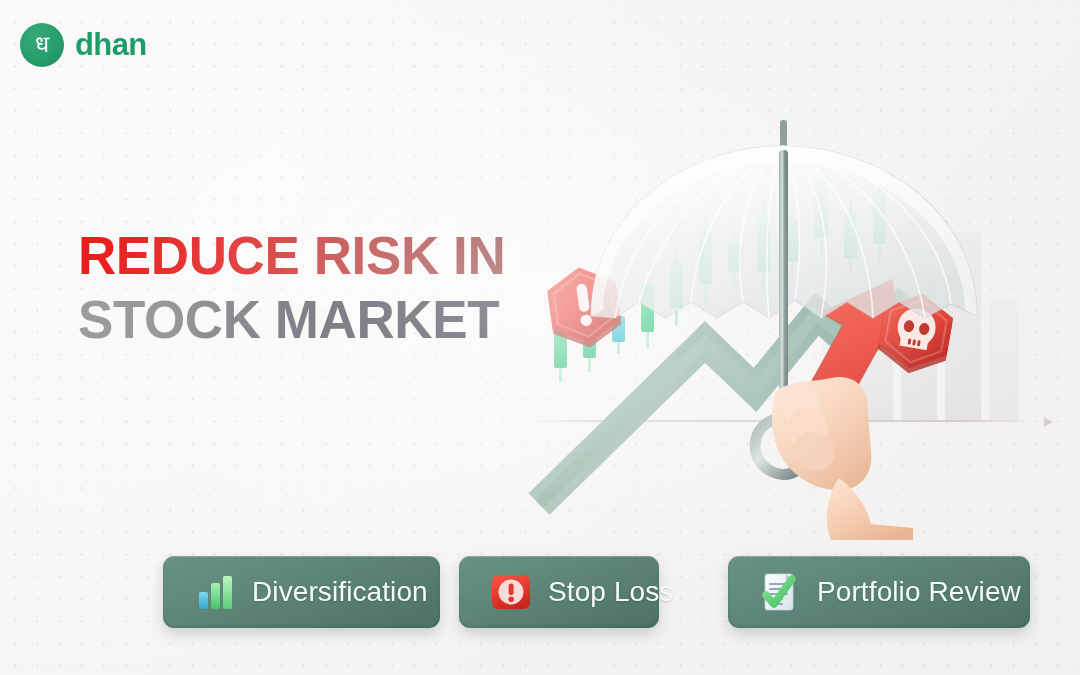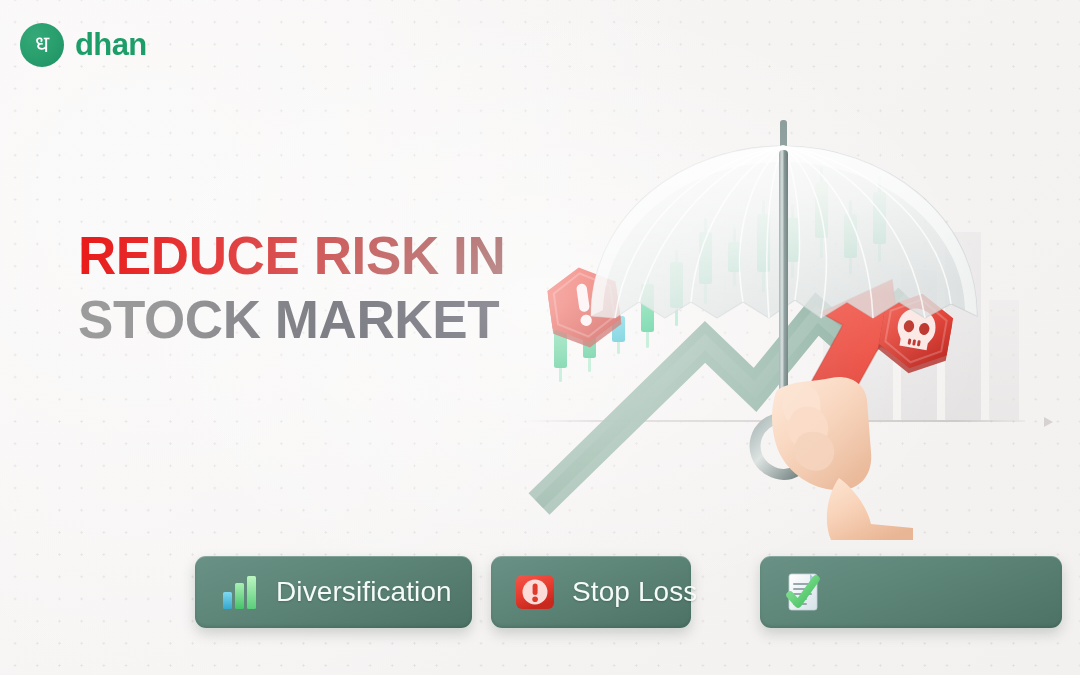--- a/index.html
+++ b/index.html
@@ -87,21 +87,21 @@
   .hexbadge{position:absolute;width:86px;height:86px;}
   #hex-alert{left:36px;top:152px;}
   #hex-skull{left:368px;top:178px;}
 
   
   #pills{position:absolute;left:0;top:556px;width:1080px;height:76px;}
   .pill{
     position:absolute;height:72px;border-radius:11px;
     background:linear-gradient(160deg,#699185 0%,#5e8679 38%,#537a6d 75%,#4b7265 100%);
     box-shadow:0 6px 13px rgba(60,80,70,.22), inset 0 1px 0 rgba(255,255,255,.22), inset 0 -2px 3px rgba(0,0,0,.10);
-    display:flex;align-items:center;gap:15px;padding:0 22px;box-sizing:border-box;margin-left:32px;
+    display:flex;align-items:center;gap:15px;padding:0 30px;box-sizing:border-box;
   }
   .pill .plabel{
     color:#f4fbf8;font-size:28px;font-weight:400;letter-spacing:.1px;white-space:nowrap;
     text-shadow:0 1px 2px rgba(0,0,0,.18);
   }
   #pill-1{left:163px;width:277px;}
   #pill-2{left:459px;width:200px;}
   #pill-3{left:728px;width:302px;}
   .picon{width:44px;height:44px;flex:0 0 44px;position:relative;}
 </style>
@@ -382,15 +382,16 @@
           <g fill="#98a7ae">
             <rect x="11" y="13" width="19" height="1.9" rx="1"></rect>
             <rect x="11" y="18" width="19" height="1.9" rx="1"></rect>
             <rect x="11" y="23" width="19" height="1.9" rx="1"></rect>
             <rect x="11" y="28" width="14" height="1.9" rx="1"></rect>
             <rect x="11" y="33" width="14" height="1.9" rx="1"></rect>
           </g>
           <path d="M8 25 L16 34 L34 9" fill="none" stroke="url(#chk)" stroke-width="7.5" stroke-linecap="round" stroke-linejoin="round"></path>
         </svg>
       </div>
+      <div class="plabel">Portfolio Review</div>
     </div>
   </div>
 </div>
 
 </body></html>

